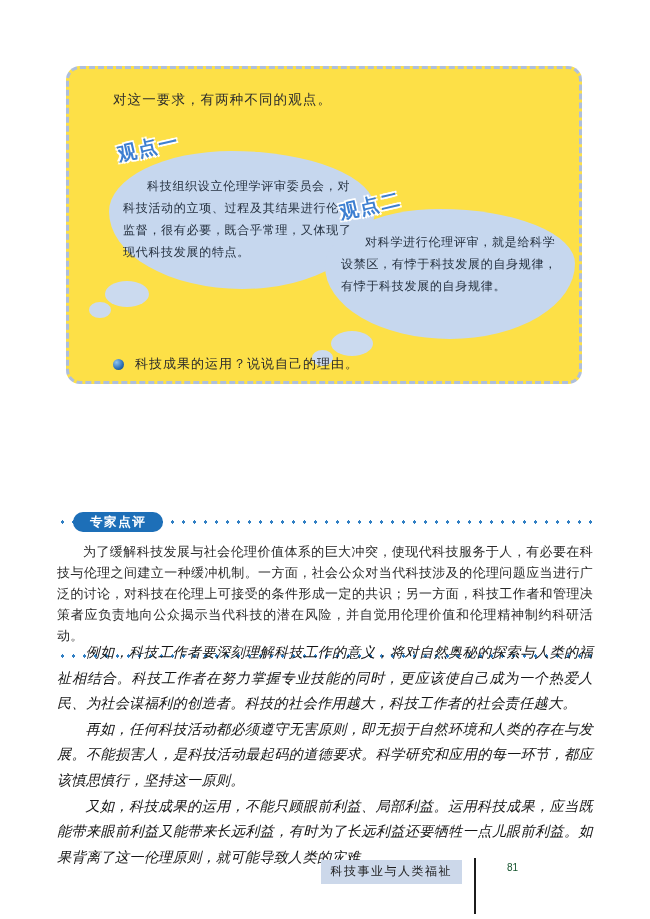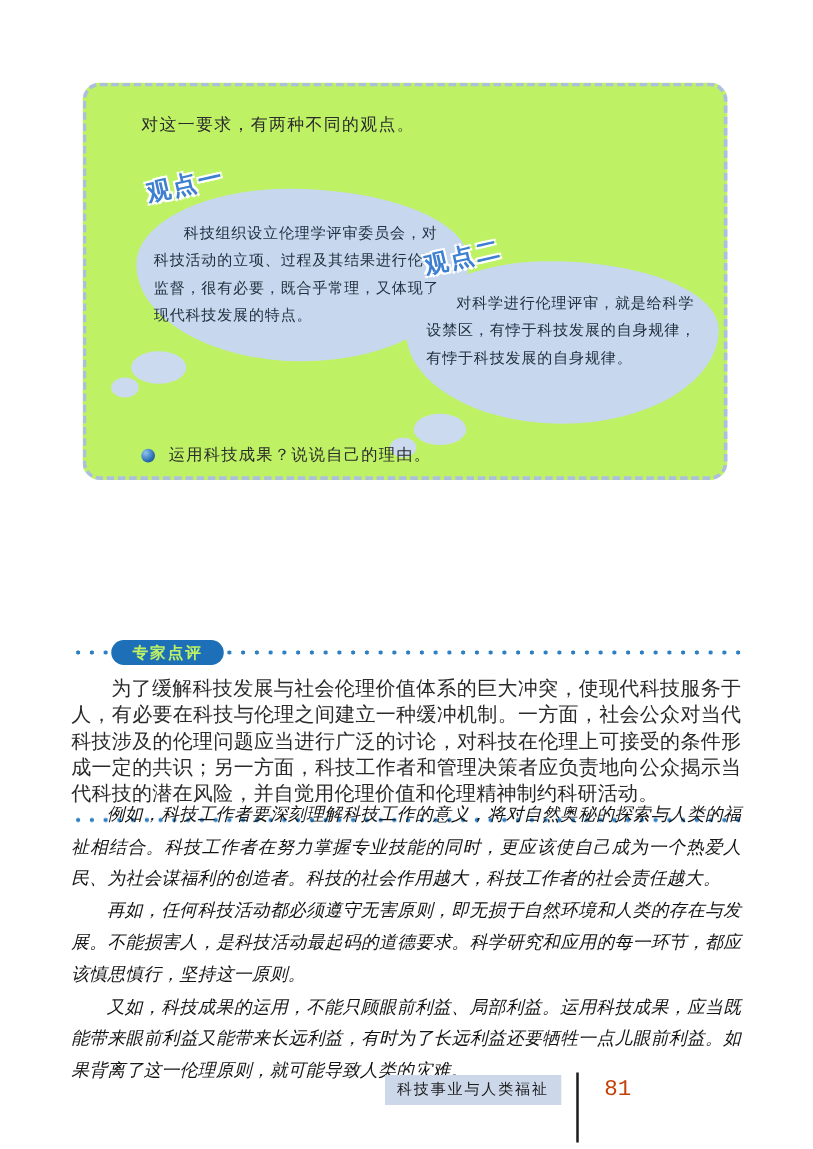--- a/index.html
+++ b/index.html
@@ -26,21 +26,21 @@
   
   .activity-box {
     position: absolute;
     left: 66px;
     top: 66px;
     width: 516px;
     height: 318px;
     border: 3px dashed #aebfdd;
     border-radius: 14px;
     box-sizing: border-box;
-    background: #bef264;
+    background: #fde047;
   }
 
   .activity-intro {
     position: absolute;
     left: 44px;
     top: 22px;
     font-family: "DejaVu Serif", "Liberation Serif", serif;
     font-size: 13.5px;
     letter-spacing: 1.1px;
     color: #2b2b2b;
@@ -180,48 +180,48 @@
     height: 20px;
   }
   .commentary-head .dotline {
     position: absolute;
     top: 8px;
     left: 0;
     right: 0;
   }
   .pill {
     position: absolute;
-    left: 32px;
+    left: 16px;
     top: 0;
     background: #1d6fb8;
-    color: #bef264;
+    color: #ffffff;
     border-radius: 11px;
     padding: 2px 17px 3px 17px;
     font-family: "DejaVu Sans", "Liberation Sans", sans-serif;
     font-weight: bold;
     font-size: 12.5px;
     letter-spacing: 1.6px;
     line-height: 15px;
   }
   .commentary-body {
     font-family: Liberation Sans, sans-serif;
-    font-size: 16px;
+    font-size: 13px;
     line-height: 21px;
     letter-spacing: 0.2px;
     text-align: justify;
     text-indent: 2em;
     color: #2a2a2a;
     margin: 9px 0 8px 0;
   }
   .commentary-foot .dotline { margin-top: 2px; }
 
   
   .footer {
     position: absolute;
-    left: 1px;
+    left: 14px;
     top: 860px;
     width: 536px;
     height: 30px;
   }
   .footer-title {
     position: absolute;
     right: 88px;
     top: 0;
     background: #ccd8ea;
     padding: 3px 10px 4px 10px;
@@ -235,23 +235,23 @@
     right: 74px;
     top: -2px;
     width: 1.6px;
     height: 56px;
     background: #1c1c1c;
   }
   .footer-page {
     position: absolute;
     right: 32px;
     top: 2px;
-    font-family: Liberation Mono, monospace;
-    font-size: 18px;
-    color: #c2410c;
+    font-family: Liberation Sans, sans-serif;
+    font-size: 10px;
+    color: #14532d;
   }
 </style>
 </head>
 <body>
 
 <div class="page">
 
   <div class="activity-box">
 
     <div class="activity-intro">对这一要求，有两种不同的观点。</div>
@@ -267,21 +267,21 @@
     <div class="tail tail-b1"></div>
     <div class="tail tail-b2"></div>
 
     <div class="bubble bubble-2">
       <div class="bubble-text">对科学进行伦理评审，就是给科学设禁区，有悖于科技发展的自身规律，有悖于科技发展的自身规律。</div>
     </div>
     <div class="viewpoint-label vp-2">观点二</div>
 
     <div class="question-row">
       <span class="bullet-dot"></span>
-      <span class="question-text">运用科技成果？说说自己的理由。</span>
+      <span class="question-text">科技成果的运用？说说自己的理由。</span>
     </div>
   </div>
 
 
   <div class="commentary">
     <div class="commentary-head">
       <div class="dotline"></div>
       <div class="pill">专家点评</div>
     </div>
     <p class="commentary-body">为了缓解科技发展与社会伦理价值体系的巨大冲突，使现代科技服务于人，有必要在科技与伦理之间建立一种缓冲机制。一方面，社会公众对当代科技涉及的伦理问题应当进行广泛的讨论，对科技在伦理上可接受的条件形成一定的共识；另一方面，科技工作者和管理决策者应负责地向公众揭示当代科技的潜在风险，并自觉用伦理价值和伦理精神制约科研活动。</p>

